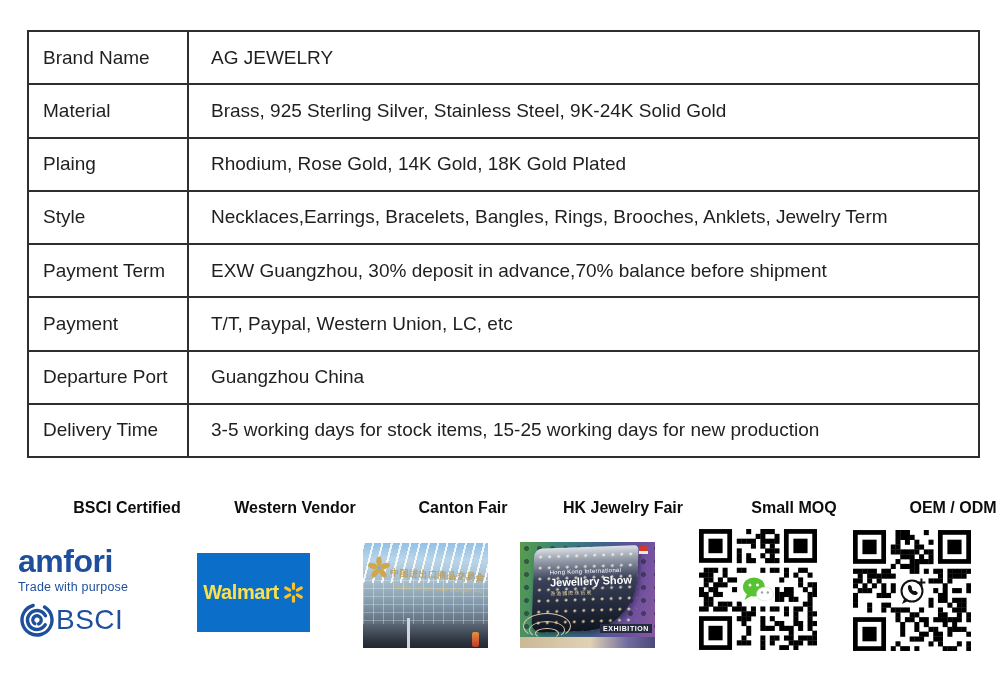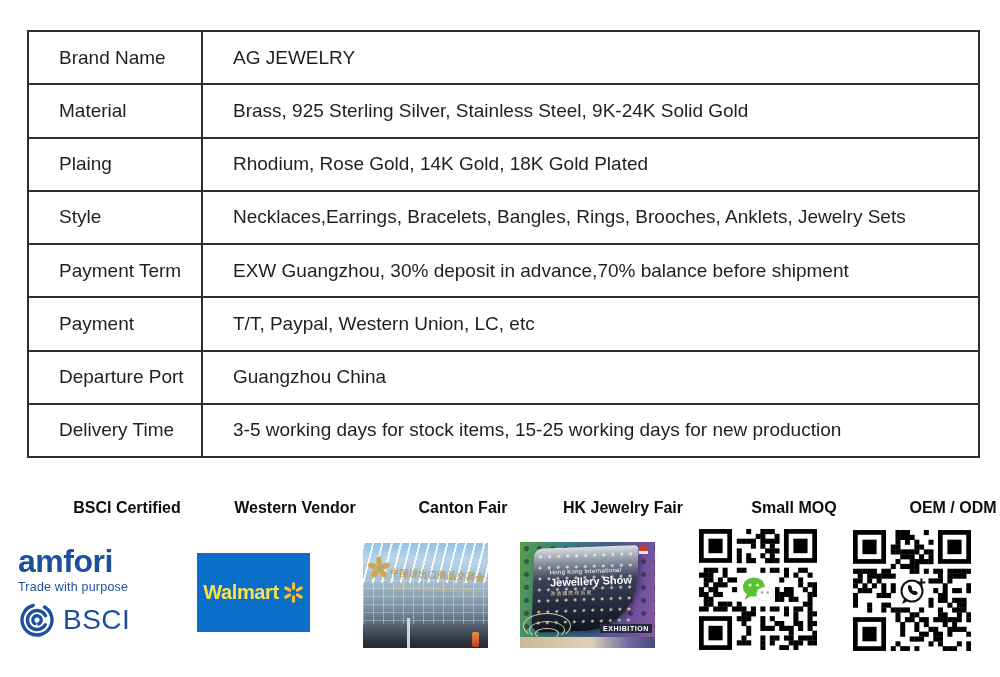--- a/index.html
+++ b/index.html
@@ -3,34 +3,34 @@
 <meta charset="utf-8">
 <style>
   * { margin:0; padding:0; box-sizing:border-box; }
   body { background:#ffffff; font-family:"Liberation Sans", sans-serif; }
   .page { position:relative; width:1000px; height:677px; background:#ffffff; overflow:hidden; }
 
   
   .spec-table { position:absolute; left:27px; top:30px; width:953px; height:428px;
                 border-collapse:collapse; table-layout:fixed; }
   .spec-table td { border:2px solid #2e2e2e; font-size:19px; color:#1f1f1f; vertical-align:middle; }
-  .spec-table td.label-cell { width:174px; padding-left:30px; }
-  .spec-table td.value-cell { padding-left:30px; }
+  .spec-table td.label-cell { width:160px; padding-left:14px; }
+  .spec-table td.value-cell { padding-left:22px; }
 
   
   .badge-label { position:absolute; top:499px; transform:translateX(-50%);
                  font-weight:bold; font-size:16px; color:#0d0d0d; white-space:nowrap;margin-left:42px; }
   .bl1 { left:85px; } .bl2 { left:253px; } .bl3 { left:421px; }
   .bl4 { left:581px; } .bl5 { left:752px; } .bl6 { left:911px; }
 
   
   .amfori { position:absolute; left:18px; top:545px; width:118px; text-align:left; color:#1d4f9c; }
   .amfori-title { font-weight:bold; font-size:32px; line-height:1; letter-spacing:-0.5px; }
   .amfori-tagline { font-size:12.5px; margin-top:3px; letter-spacing:0.2px; white-space:nowrap; }
-  .bsci-row { display:flex; align-items:center; gap:7px; margin-top:7px; }
+  .bsci-row { display:flex; align-items:center; margin-top:7px; }
   .bsci-text { font-size:28px; letter-spacing:0.5px; }
 
   
   .walmart { position:absolute; left:197px; top:553px; width:113px; height:79px;
              background:#0b6fca; display:flex; align-items:center; justify-content:center; gap:4px; }
   .walmart-text { color:#fde047; font-weight:bold; font-size:20px; letter-spacing:-0.4px; }
 
   
   .photo { position:absolute; overflow:hidden; }
 
@@ -103,21 +103,21 @@
         <tr>
           <td class="label-cell">Material</td>
           <td class="value-cell">Brass, 925 Sterling Silver, Stainless Steel, 9K-24K Solid Gold</td>
         </tr>
         <tr>
           <td class="label-cell">Plaing</td>
           <td class="value-cell">Rhodium, Rose Gold, 14K Gold, 18K Gold Plated</td>
         </tr>
         <tr>
           <td class="label-cell">Style</td>
-          <td class="value-cell">Necklaces,Earrings, Bracelets, Bangles, Rings, Brooches, Anklets, Jewelry Sets</td>
+          <td class="value-cell">Necklaces,Earrings, Bracelets, Bangles, Rings, Brooches, Anklets, Jewelry Term</td>
         </tr>
         <tr>
           <td class="label-cell">Payment Term</td>
           <td class="value-cell">EXW Guangzhou, 30% deposit in advance,70% balance before shipment</td>
         </tr>
         <tr>
           <td class="label-cell">Payment</td>
           <td class="value-cell">T/T, Paypal, Western Union, LC, etc</td>
         </tr>
         <tr>

